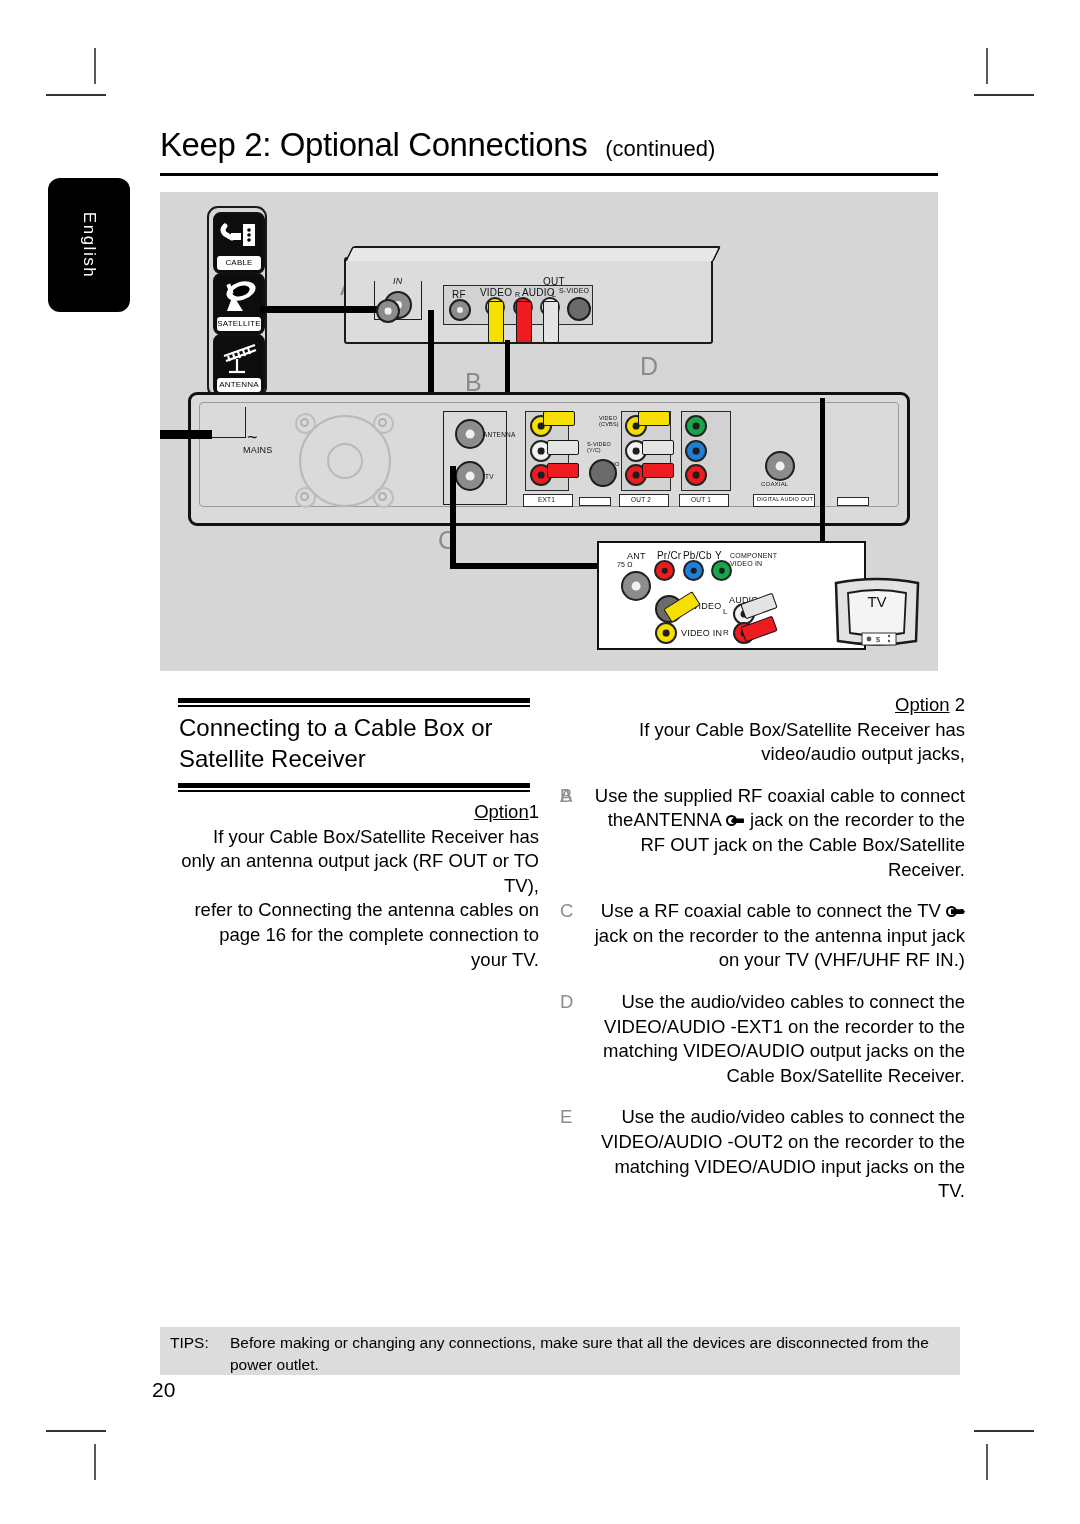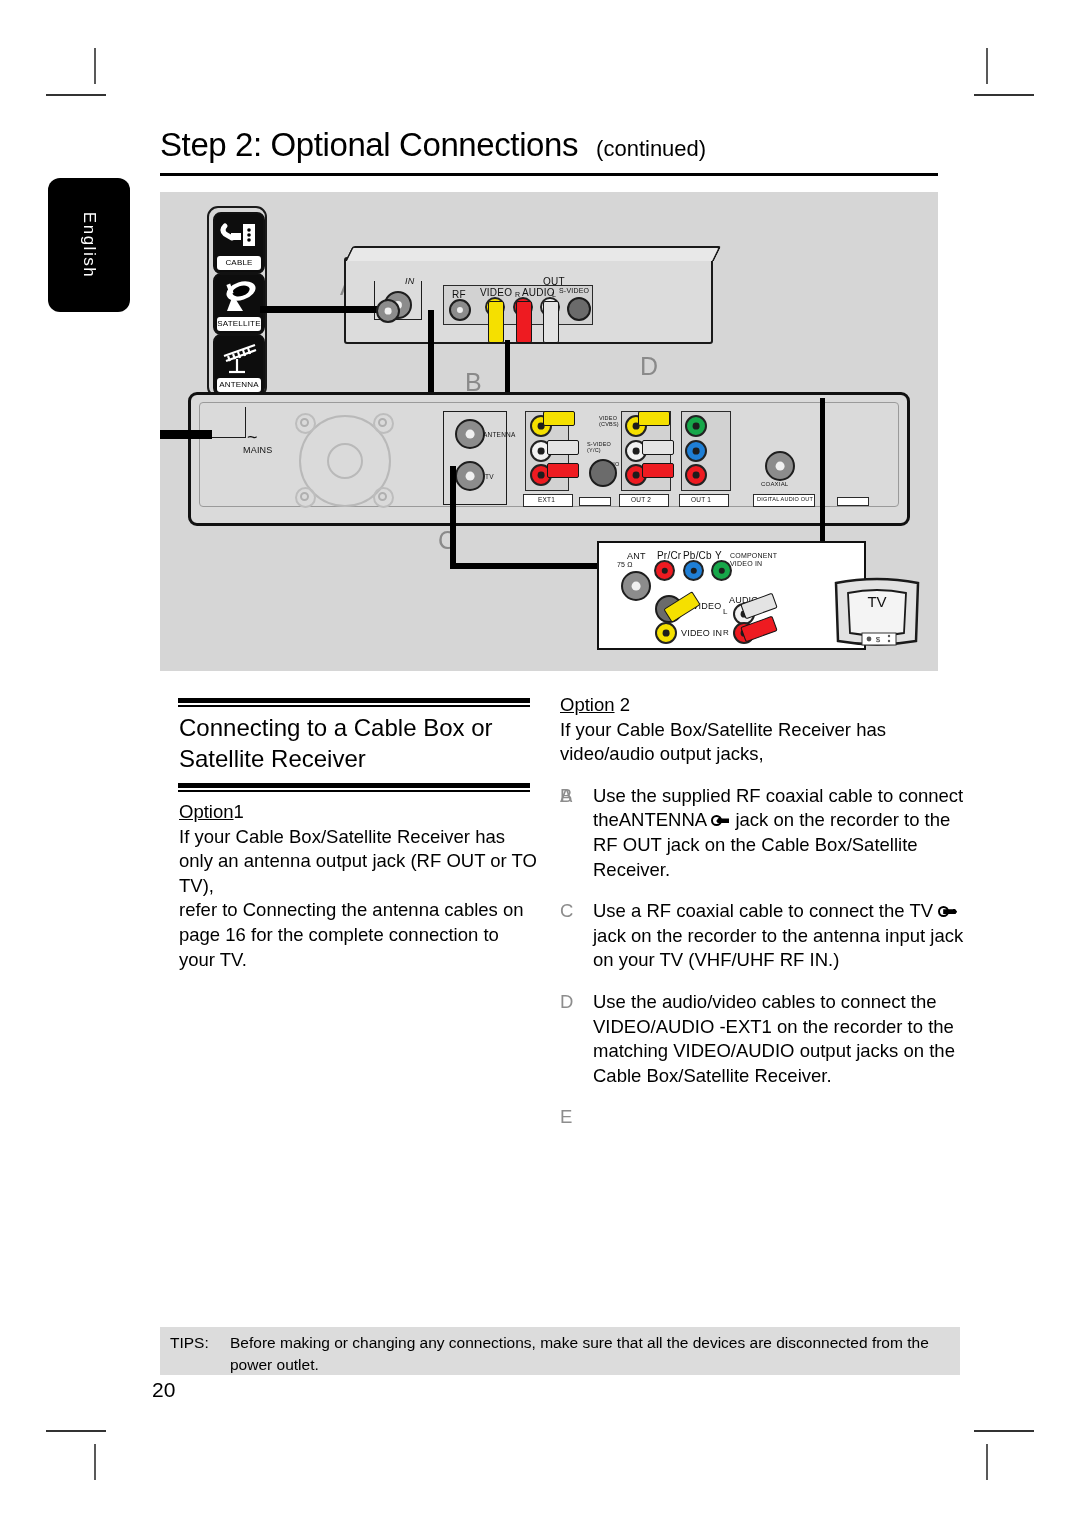--- a/index.html
+++ b/index.html
@@ -240,20 +240,21 @@
     position: absolute;
     left: 672px; top: 383px;
     width: 90px; height: 73px;
   }
 
   
   .col {
     position: absolute;
     font-size: 18.5px;
     line-height: 1.33;
+    text-align: right;
   }
   .sec-rule-top, .sec-rule-bot {
     position: absolute;
     left: 178px;
     width: 352px;
   }
   .sec-rule-top { top: 698px; }
   .sec-rule-bot { top: 783px; }
   .sec-rule-top .thick, .sec-rule-bot .thick { height: 5px; background: #000; }
   .sec-rule-top .thin,  .sec-rule-bot .thin  { height: 2px; background: #000; margin-top: 2px; }
@@ -335,21 +336,21 @@
 <div class="crop-h" style="left:46px;  top:94px;  width:60px;"></div>
 <div class="crop-h" style="left:974px; top:94px;  width:60px;"></div>
 <div class="crop-h" style="left:46px;  top:1430px;width:60px;"></div>
 <div class="crop-h" style="left:974px; top:1430px;width:60px;"></div>
 
 <div class="lang-tab">
   <span>English</span>
 </div>
 
 <div class="page-head">
-  <span class="title">Step 2: Optional Connections</span><span class="cont">(continued)</span>
+  <span class="title">Keep 2: Optional Connections</span><span class="cont">(continued)</span>
 </div>
 <div class="head-rule"></div>
 
 <div class="figure">
 
   <div class="src-strip">
     <div class="src-ico" style="top:4px;">
       <div class="art">
         <svg width="48" height="42" viewBox="0 0 48 42">
           <path d="M10 12 q-4 4 0 8 l7 4" stroke="#fff" stroke-width="5" fill="none" stroke-linecap="round"></path>
@@ -392,21 +393,21 @@
       <div class="lbl">ANTENNA</div>
     </div>
   </div>
 
   <div class="marker" style="left:180px; top:80px;">A</div>
 
   <div class="cablebox">
     <div class="top-edge"></div>
 
     <div class="bracket" style="left:28px; top:22px; width:46px; height:38px; border-top:none;"></div>
-    <div class="minilbl" style="left:59px; top:17px; font-size:9px;font-style:italic;">IN</div>
+    <div class="minilbl" style="left:47px; top:17px; font-size:9px;font-style:italic;">IN</div>
     <div class="coax-jack" style="left:38px; top:32px; width:24px; height:24px;"></div>
 
     <div class="jackbox" style="left:97px; top:26px; width:148px; height:38px;"></div>
     <div class="minilbl" style="left:197px; top:17px; font-size:10px;">OUT</div>
     <div class="minilbl" style="left:106px; top:30px;">RF</div>
     <div class="minilbl" style="left:134px; top:28px;">VIDEO</div>
     <div class="minilbl" style="left:176px; top:28px;">AUDIO</div>
     <div class="minilbl" style="left:169px; top:32px; font-size:7px;">R</div>
     <div class="minilbl" style="left:206px; top:32px; font-size:7px;">L</div>
     <div class="minilbl" style="left:213px; top:28px; font-size:7px;">S-VIDEO</div>
@@ -595,20 +596,21 @@
     <span>jack on the recorder to the antenna input jack on your TV (VHF/UHF RF IN.)</span>
   </div>
 
   <div class="itm">
     <span class="ltr">D</span>
     <span>Use the audio/video cables to connect the VIDEO/AUDIO -EXT1    on the recorder to the matching VIDEO/AUDIO output jacks on the Cable Box/Satellite Receiver.</span>
   </div>
 
   <div class="itm">
     <span class="ltr">E</span>
+    <span>Use the audio/video cables to connect the VIDEO/AUDIO -OUT2    on the recorder to the matching VIDEO/AUDIO input jacks on the TV.</span>
   </div>
 </div>
 
 <div class="tips">
   <span class="label">TIPS:</span>
   <span class="body">Before making or changing any connections, make sure that all the devices are disconnected from the power outlet.</span>
 </div>
 
 <div class="pagenum">20</div>
 

